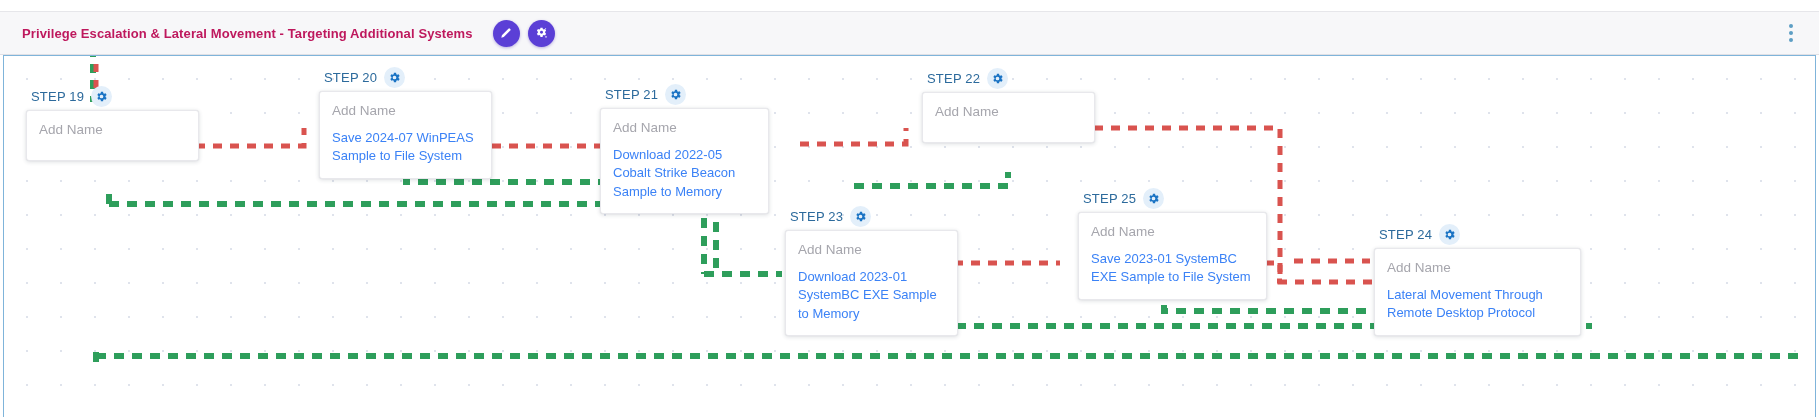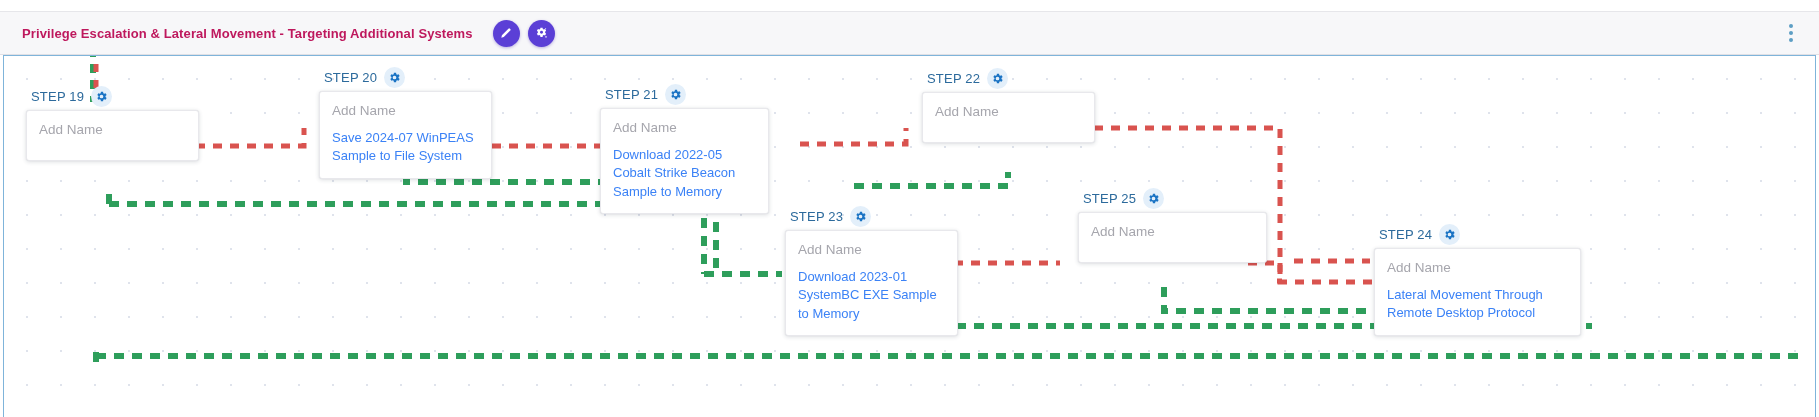--- a/index.html
+++ b/index.html
@@ -287,20 +287,21 @@
       <div class="node-label">
         <span class="step-text">STEP 25</span>
         <span class="gear-btn">
           <svg width="13" height="13" viewBox="0 0 24 24">
               <path fill="#1a73c4" d="M19.4 13a7.6 7.6 0 0 0 0-2l2.1-1.6-2-3.5-2.5 1a7.6 7.6 0 0 0-1.7-1l-.4-2.6h-4l-.4 2.6c-.6.25-1.17.58-1.7 1l-2.5-1-2 3.5L6.4 11a7.6 7.6 0 0 0 0 2l-2.1 1.6 2 3.5 2.5-1c.53.42 1.1.75 1.7 1l.4 2.6h4l.4-2.6c.6-.25 1.17-.58 1.7-1l2.5 1 2-3.5L19.4 13zM12 15.4A3.4 3.4 0 1 1 12 8.6a3.4 3.4 0 0 1 0 6.8z"></path>
             </svg>
         </span>
       </div>
       <div class="card">
         <div class="add-name">Add Name</div>
+        <div class="action">Save 2023-01 SystemBC EXE Sample to File System</div>
       </div>
     </div>
 
     <div class="node" style="left:1370px; top:168px; width:207px;">
       <div class="node-label">
         <span class="step-text">STEP 24</span>
         <span class="gear-btn">
           <svg width="13" height="13" viewBox="0 0 24 24">
               <path fill="#1a73c4" d="M19.4 13a7.6 7.6 0 0 0 0-2l2.1-1.6-2-3.5-2.5 1a7.6 7.6 0 0 0-1.7-1l-.4-2.6h-4l-.4 2.6c-.6.25-1.17.58-1.7 1l-2.5-1-2 3.5L6.4 11a7.6 7.6 0 0 0 0 2l-2.1 1.6 2 3.5 2.5-1c.53.42 1.1.75 1.7 1l.4 2.6h4l.4-2.6c.6-.25 1.17-.58 1.7-1l2.5 1 2-3.5L19.4 13zM12 15.4A3.4 3.4 0 1 1 12 8.6a3.4 3.4 0 0 1 0 6.8z"></path>
             </svg>

